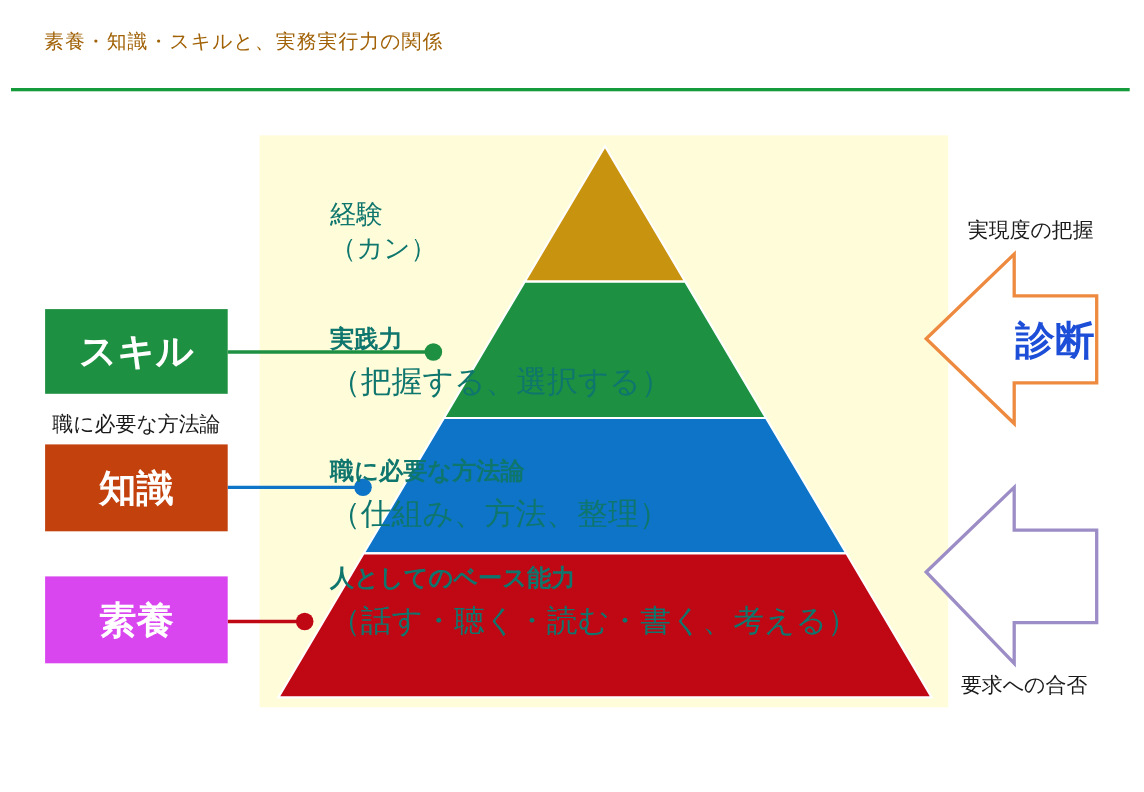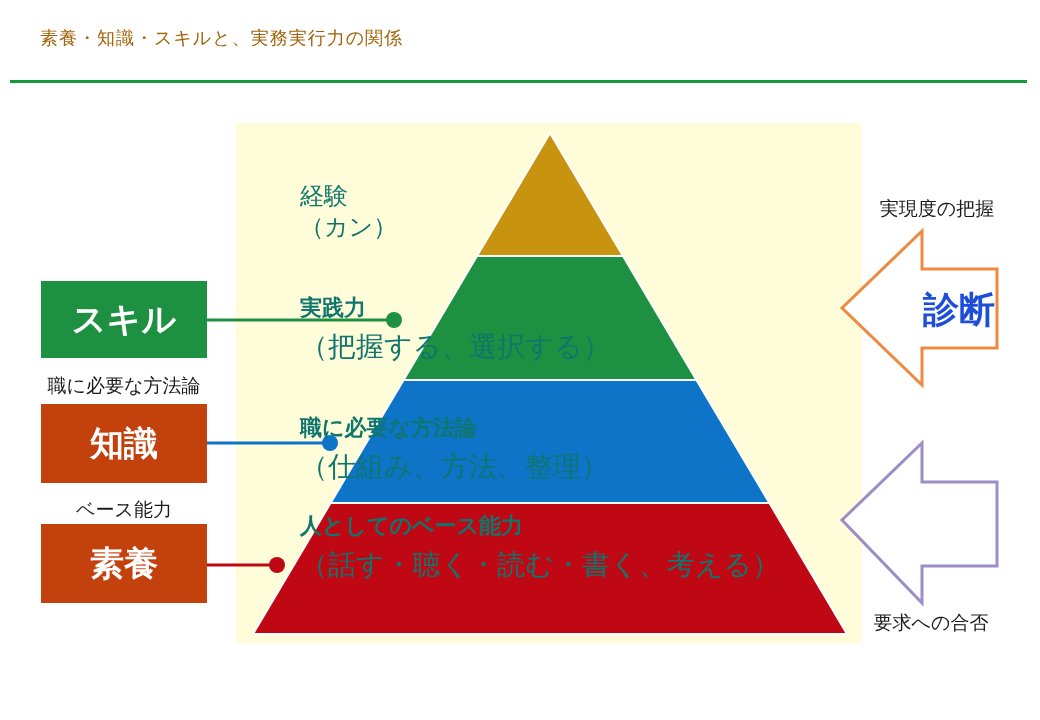--- a/index.html
+++ b/index.html
@@ -21,21 +21,21 @@
   .ltext.apex .main{font-size:24px;font-weight:normal;line-height:31px;}
   .ltext.apex .sub{font-size:24px;line-height:31px;margin-top:0;}
   
   .cap{position:absolute;left:21px;width:206px;text-align:center;font-size:19px;color:#1a1a1a;white-space:nowrap;}
   .lbox{
     position:absolute;left:41px;width:166px;display:flex;align-items:center;justify-content:center;
     color:#ffffff;font-weight:bold;font-size:34px;white-space:nowrap;
   }
   .bg-green{background:#1e9041;}
   .bg-blue{background:#c2410c;}
-  .bg-red{background:#c2410c;}
+  .bg-red{background:#d946ef;}
   
   .rcap{position:absolute;width:240px;text-align:center;font-size:19px;color:#1a1a1a;white-space:nowrap;}
   .alabel{position:absolute;left:864px;width:190px;text-align:center;font-size:36px;font-weight:bold;color:#1d4ed8;white-space:nowrap;}
 </style>
 </head>
 <body>
 
 <div class="canvas">
 
   <div class="page-title">素養・知識・スキルと、実務実行力の関係</div>
@@ -82,21 +82,20 @@
 
   <div class="lbox bg-green" style="top:281px;height:77px;">
     <span>スキル</span>
   </div>
 
   <div class="cap" style="top:373px;">職に必要な方法論</div>
   <div class="lbox bg-blue" style="top:404px;height:79px;">
     <span>知識</span>
   </div>
 
-  <div class="cap" style="top:497px;">ベース能力</div>
   <div class="lbox bg-red" style="top:524px;height:79px;">
     <span>素養</span>
   </div>
 
   <div class="rcap" style="left:817px;top:196px;">実現度の把握</div>
   <div class="alabel" style="top:286px;">診断</div>
 
   <div class="rcap" style="left:811px;top:610px;">要求への合否</div>
 
 </div>

